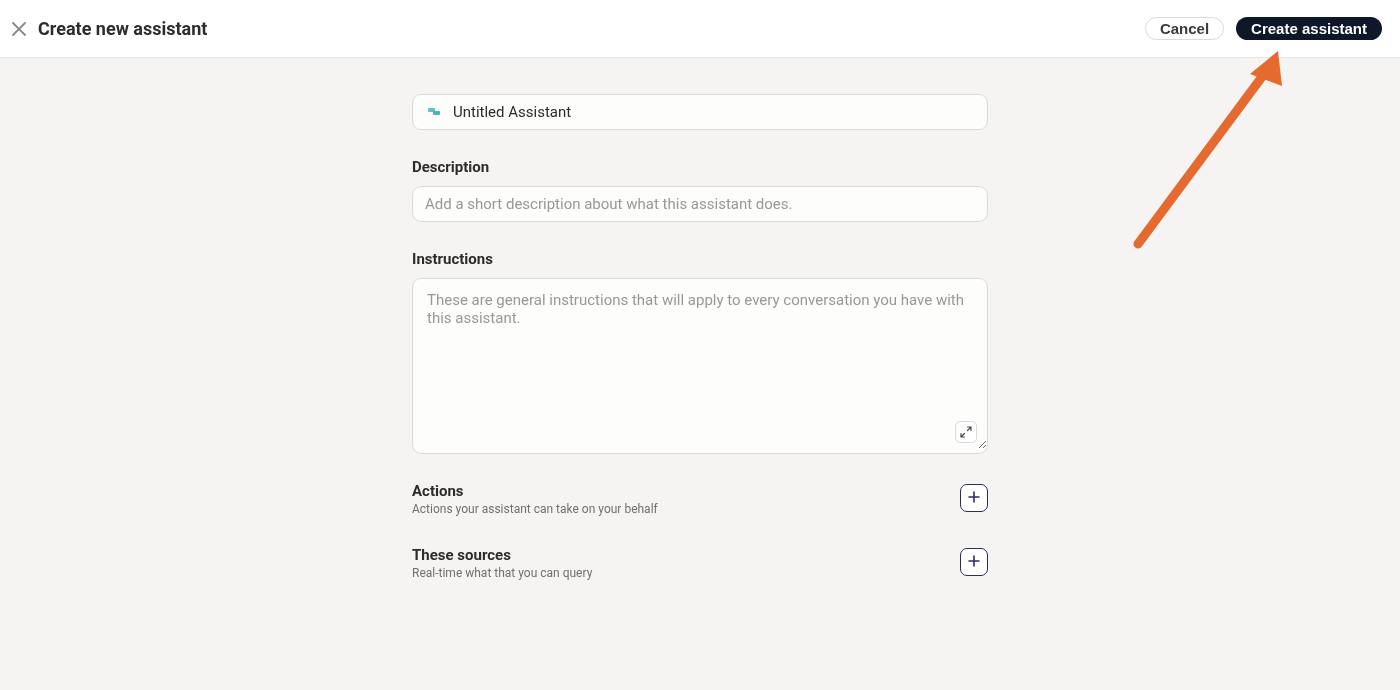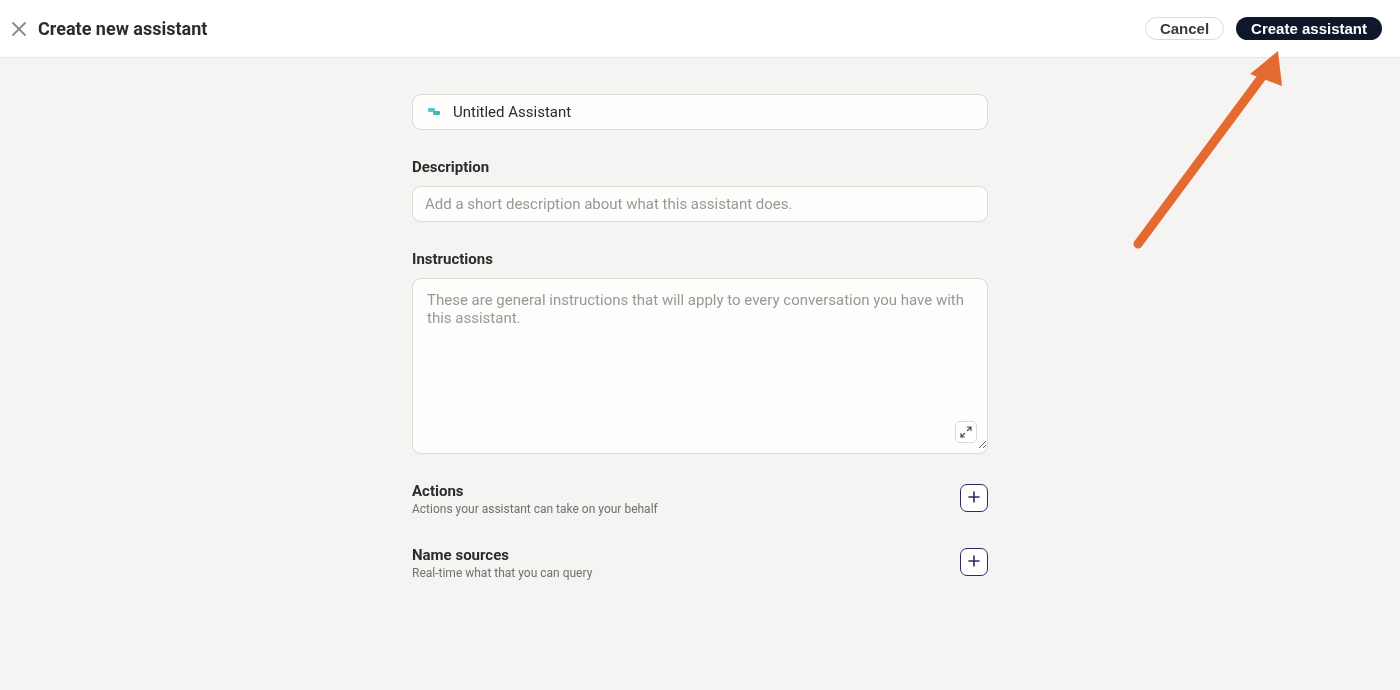--- a/index.html
+++ b/index.html
@@ -245,21 +245,21 @@
       <span>
         <svg width="14" height="14" viewBox="0 0 14 14">
           <path d="M7 2 V12 M2 7 H12" stroke="#2f2a63" stroke-width="1.6" stroke-linecap="round"></path>
         </svg>
       </span>
     </div>
   </div>
 
   <div class="section-row">
     <div class="section-text">
-      <div class="section-title">Name sources</div>
+      <div class="section-title">These sources</div>
       <div class="section-subtitle">Real-time what that you can query</div>
     </div>
     <div class="add-btn">
       <span>
         <svg width="14" height="14" viewBox="0 0 14 14">
           <path d="M7 2 V12 M2 7 H12" stroke="#2f2a63" stroke-width="1.6" stroke-linecap="round"></path>
         </svg>
       </span>
     </div>
   </div>

